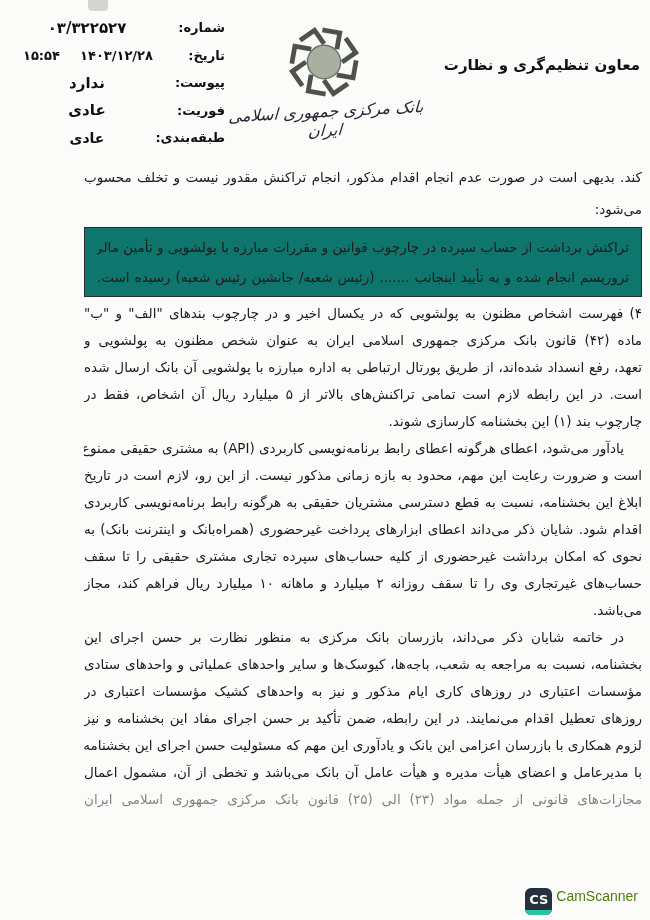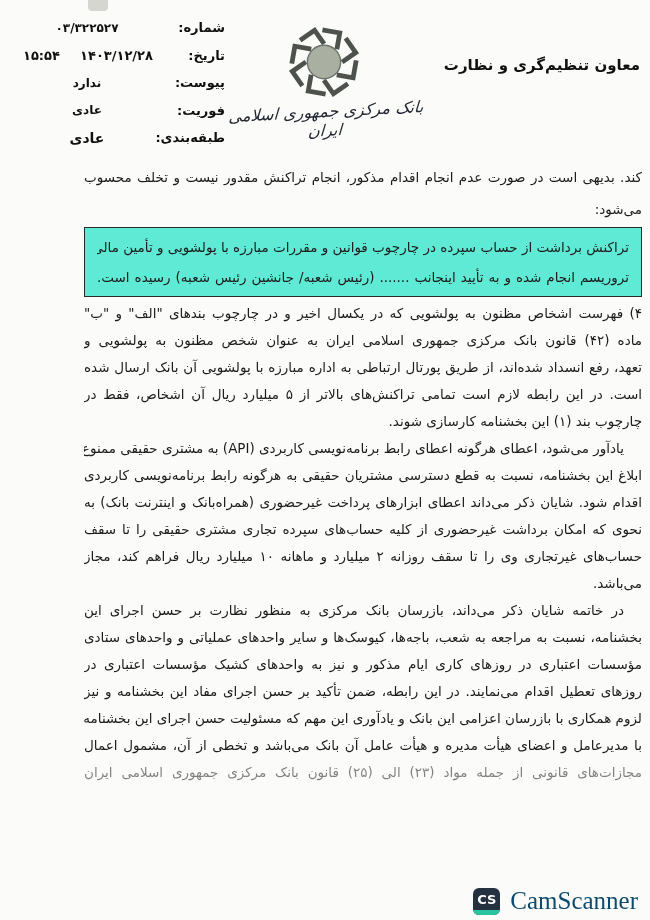--- a/index.html
+++ b/index.html
@@ -10,42 +10,42 @@
   
   .hdr-title{position:absolute;top:56px;right:10px;width:230px;direction:rtl;
     text-align:right;font-weight:bold;font-size:15px;color:#111;}
   .logo{position:absolute;left:284px;top:18px;width:80px;height:88px;}
   .logo-caption{position:absolute;left:228px;top:102px;width:195px;text-align:center;
     direction:rtl;font-style:italic;font-size:16px;color:#1f2531;
     transform:skewX(-6deg) rotate(-3deg);letter-spacing:-.5px;}
   .meta{position:absolute;left:10px;top:14px;width:215px;direction:rtl;}
   .mrow{display:flex;align-items:center;height:27.5px;}
   .mlabel{width:72px;font-weight:bold;font-size:13px;color:#101010;}
-  .mval{width:132px;text-align:center;font-size:12px;color:#101010;font-weight:bold;}
+  .mval{width:132px;text-align:center;font-size:15px;color:#101010;font-weight:bold;}
   .mval.heavy{font-weight:bold;font-size:14px;}
   .dateval{width:132px;display:flex;direction:rtl;justify-content:space-between;
     font-size:13px;font-weight:bold;color:#101010;padding-left:2px;box-sizing:border-box;}
   
   .doc{position:absolute;top:161px;left:84px;width:558px;direction:rtl;
     font-size:13.5px;color:#1b1b1b;}
   .line{height:27px;line-height:27px;overflow:hidden;white-space:nowrap;}
   .p1 .line{height:32px;line-height:32px;}
   .j{text-align:justify;text-align-last:justify;}
   .n{text-align:left;text-align-last:right;}
   .ind{padding-right:18px;}
-  .box{border:1.6px solid #2a2a2a;margin:2px 0 3px 0;padding:4px 12px;background:#5eead4;}
+  .box{border:1.6px solid #2a2a2a;margin:2px 0 3px 0;padding:4px 12px;background:#0f766e;}
   .box .line{height:30px;line-height:30px;}
   .faded{opacity:.55;filter:blur(.3px);}
   
-  .camscanner{position:absolute;right:12px;bottom:5px;display:flex;align-items:center;gap:10px;}
+  .camscanner{position:absolute;right:12px;bottom:5px;display:flex;align-items:flex-start;gap:4px;}
   .cs-badge{position:relative;width:27px;height:27px;border-radius:6px;background:#26313f;
     overflow:hidden;display:flex;align-items:center;justify-content:center;}
   .cs-badge span{color:#fff;font-weight:bold;font-size:13px;line-height:1;margin-top:-4px;}
   .cs-accent{position:absolute;left:0;right:0;bottom:0;height:5px;background:#2bc4a0;}
-  .cs-text{font-family:Liberation Serif, serif;font-size:25px;color:#0c4a6e;}
+  .cs-text{font-family:Liberation Sans, sans-serif;font-size:14px;color:#4d7c0f;}
 </style>
 </head>
 <body>
 
 <div class="page">
 
   <div class="smudge"></div>
 
   <div class="hdr-title">معاون تنظیم‌گری و نظارت</div>
 
@@ -106,20 +106,21 @@
     <div>
       <div class="line j">۴) فهرست اشخاص مظنون به پولشویی که در یکسال اخیر و در چارچوب بندهای "الف" و "ب"</div>
       <div class="line j">ماده (۴۲) قانون بانک مرکزی جمهوری اسلامی ایران به عنوان شخص مظنون به پولشویی و</div>
       <div class="line j">تعهد، رفع انسداد شده‌اند، از طریق پورتال ارتباطی به اداره مبارزه با پولشویی آن بانک ارسال شده</div>
       <div class="line j">است. در این رابطه لازم است تمامی تراکنش‌های بالاتر از ۵ میلیارد ریال آن اشخاص، فقط در</div>
       <div class="line n">چارچوب بند (۱) این بخشنامه کارسازی شوند.</div>
     </div>
 
     <div>
       <div class="line j ind">یادآور می‌شود، اعطای هرگونه اعطای رابط برنامه‌نویسی کاربردی (API) به مشتری حقیقی ممنوع</div>
+      <div class="line j">است و ضرورت رعایت این مهم، محدود به بازه زمانی مذکور نیست. از این رو، لازم است در تاریخ</div>
       <div class="line j">ابلاغ این بخشنامه، نسبت به قطع دسترسی مشتریان حقیقی به هرگونه رابط برنامه‌نویسی کاربردی</div>
       <div class="line j">اقدام شود. شایان ذکر می‌داند اعطای ابزارهای پرداخت غیرحضوری (همراه‌بانک و اینترنت بانک) به</div>
       <div class="line j">نحوی که امکان برداشت غیرحضوری از کلیه حساب‌های سپرده تجاری مشتری حقیقی را تا سقف</div>
       <div class="line j">حساب‌های غیرتجاری وی را تا سقف روزانه ۲ میلیارد و ماهانه ۱۰ میلیارد ریال فراهم کند، مجاز</div>
       <div class="line n">می‌باشد.</div>
     </div>
 
     <div>
       <div class="line j ind">در خاتمه شایان ذکر می‌داند، بازرسان بانک مرکزی به منظور نظارت بر حسن اجرای این</div>
       <div class="line j">بخشنامه، نسبت به مراجعه به شعب، باجه‌ها، کیوسک‌ها و سایر واحدهای عملیاتی و واحدهای ستادی</div>

